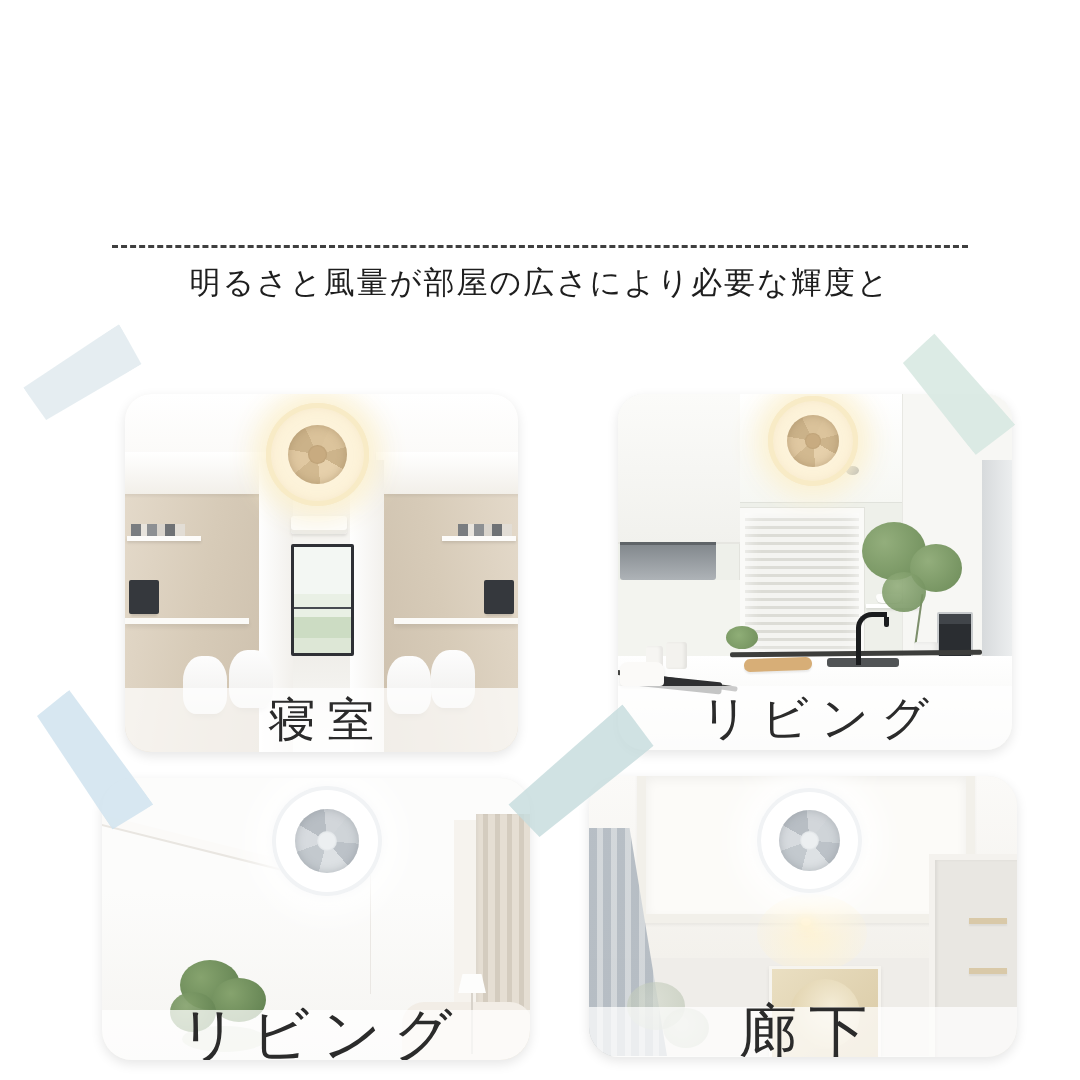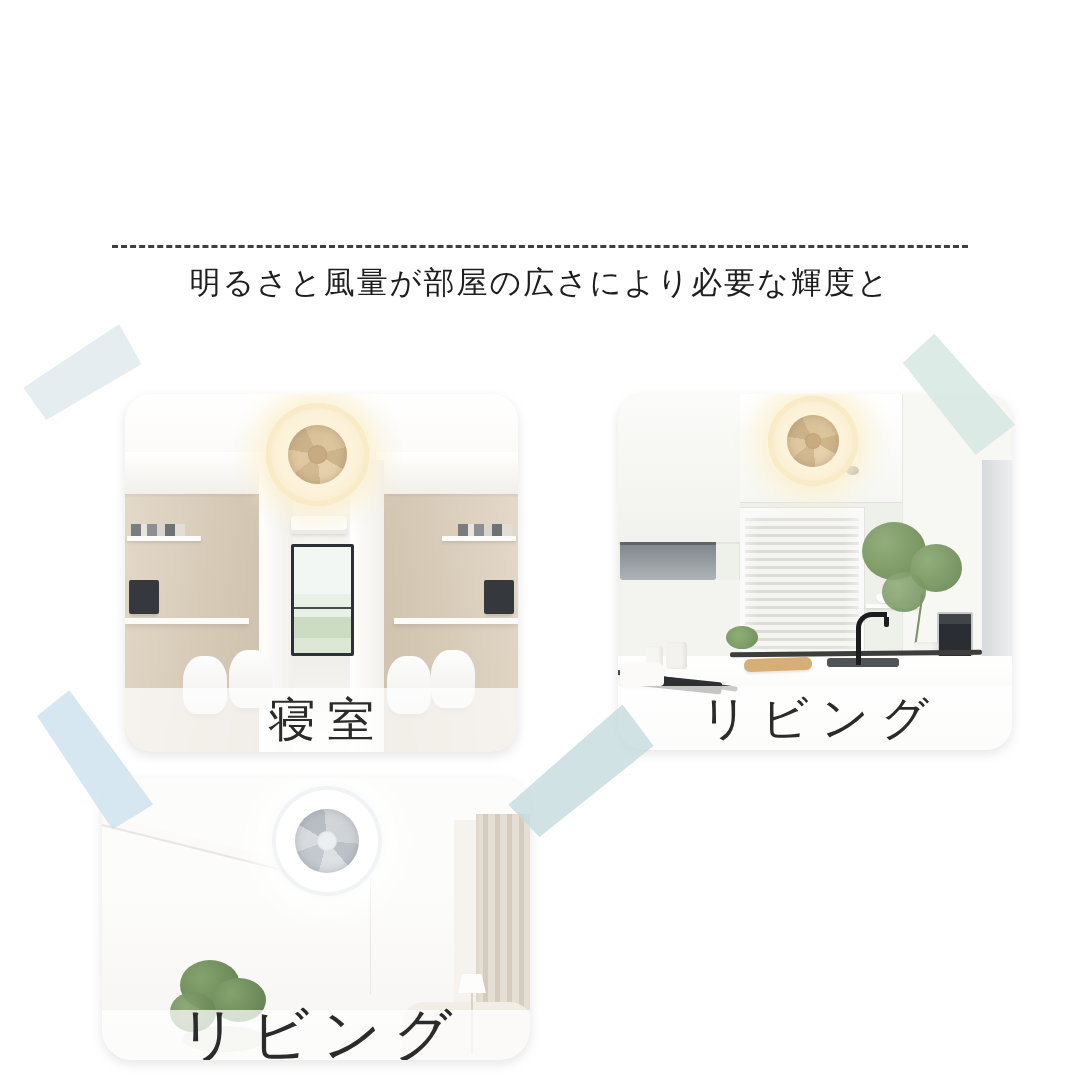--- a/index.html
+++ b/index.html
@@ -261,19 +261,41 @@
     <div class="lv-bed"></div>
     <div class="lv-pole"></div>
     <div class="lv-shade"></div>
     <div class="fan cool" id="fan-living">
       <div class="blades"></div>
       <div class="hub"></div>
     </div>
     <figcaption class="plabel short">リビング</figcaption>
   </figure>
 
+  <figure class="photo" id="ph-hallway">
+    <div class="hw-ceiling"></div>
+    <div class="hw-tray"></div>
+    <div class="hw-wall"></div>
+    <div class="hw-glow"></div>
+    <div class="hw-spot"></div>
+    <div class="hw-curtain"></div>
+    <div class="hw-art">
+      <div class="hw-art-arc"></div>
+    </div>
+    <div class="hw-door">
+      <div class="hw-shelfbar" id="hw-sb1"></div>
+      <div class="hw-shelfbar" id="hw-sb2"></div>
+    </div>
+    <div class="hw-plant" id="hw-pl1"></div>
+    <div class="hw-plant" id="hw-pl2"></div>
+    <div class="fan cool" id="fan-hallway">
+      <div class="blades"></div>
+      <div class="hub"></div>
+    </div>
+    <figcaption class="plabel short">廊下</figcaption>
+  </figure>
 
   <div class="tape" id="tape-bedroom"></div>
   <div class="tape" id="tape-kitchen"></div>
   <div class="tape" id="tape-living"></div>
   <div class="tape" id="tape-hallway"></div>
 
 </div>
 
 </body></html>

